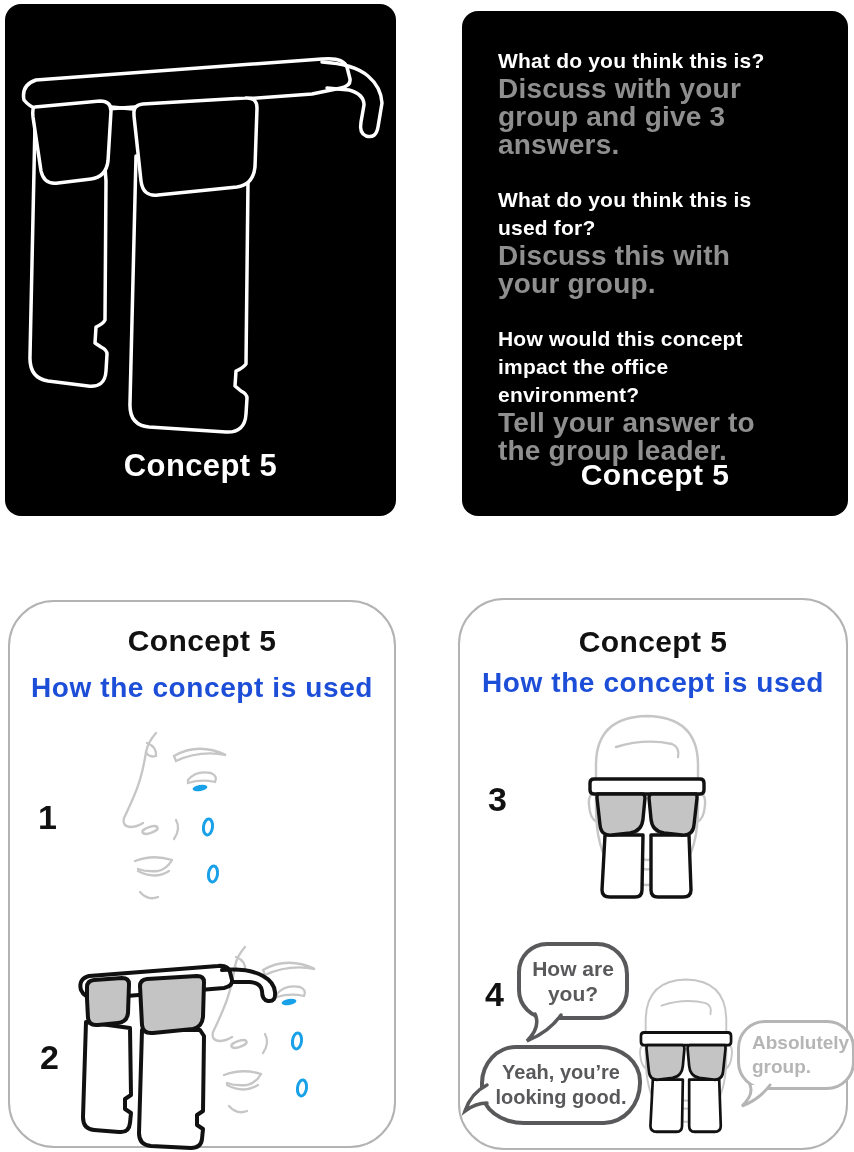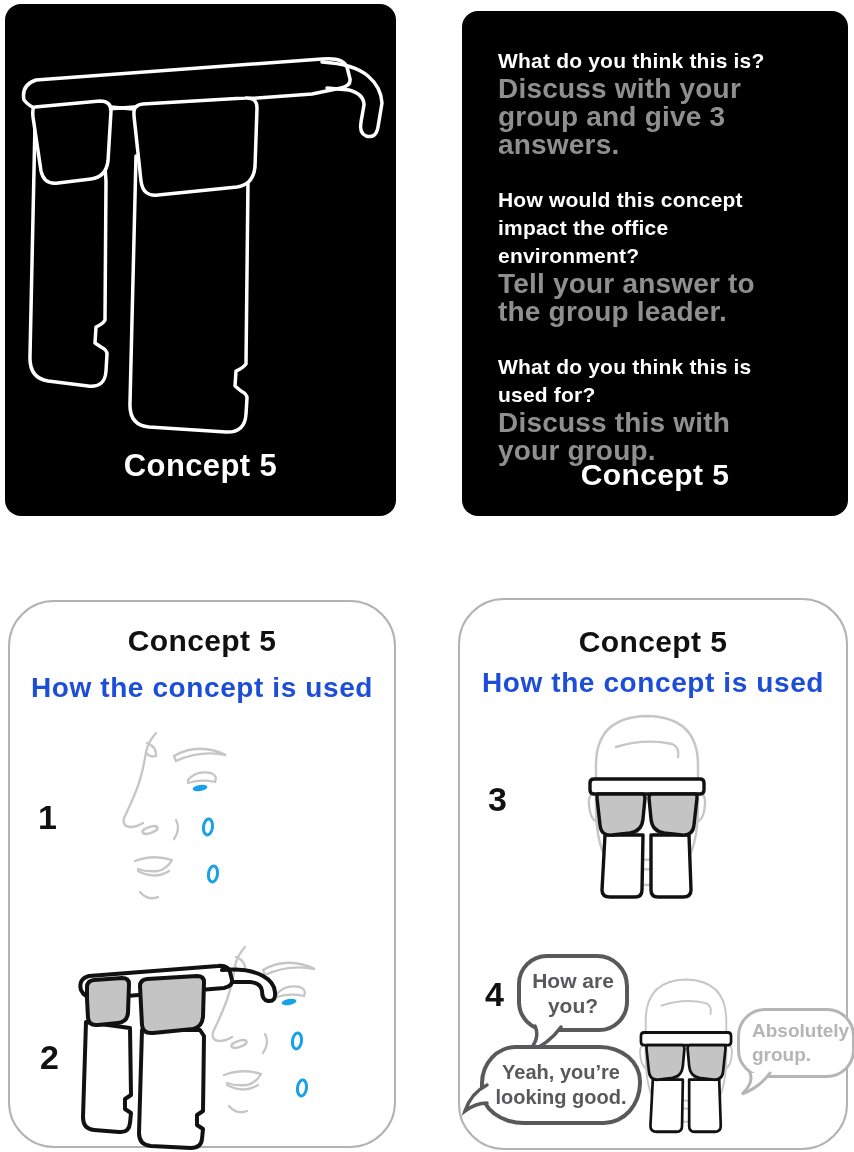--- a/index.html
+++ b/index.html
@@ -47,25 +47,25 @@
   #ill-step4{left:177px;top:372px;}
   #ill-front-device{left:0;top:2px;}
 
   .bubble{
     position:absolute;box-sizing:border-box;background:#fff;
     display:flex;flex-direction:column;justify-content:center;align-items:center;
   }
   .bubble .line{white-space:nowrap;}
   .bubble.dark{border:4px solid #59595b;color:#59595b;}
   .bubble.light{border:3.5px solid #b5b5b5;color:#b5b5b5;}
-  #bubble-how{left:57px;top:354px;width:112px;height:78px;
+  #bubble-how{left:57px;top:342px;width:112px;height:78px;
     border-radius:30px 32px 30px 30px;font-size:21px;line-height:25px;}
   #bubble-yeah{left:20px;top:445px;width:162px;height:80px;
     border-radius:36px 42px 38px 44px / 38px 36px 42px 34px;font-size:20px;line-height:25px;}
-  #bubble-fine{left:277px;top:408px;width:118px;height:70px;
+  #bubble-fine{left:277px;top:420px;width:118px;height:70px;
     border-radius:28px;font-size:19px;line-height:24px;align-items:flex-start;padding-left:12px;}
   .tail{position:absolute;overflow:visible;}
 </style>
 </head>
 <body>
 
 <svg width="0" height="0" style="position:absolute" aria-hidden="true">
   <defs>
     <symbol id="face-profile" viewBox="0 0 110 180">
       <g fill="none" stroke="#c6c6c6" stroke-width="2.3" stroke-linecap="round">
@@ -124,26 +124,26 @@
   <div class="card-label">Concept 5</div>
 </section>
 
 <section class="card black" id="card-questions">
   <div class="qa-wrap">
     <div class="qa">
       <p class="q">What do you think this is?</p>
       <p class="a">Discuss with your group and give 3 answers.</p>
     </div>
     <div class="qa">
+      <p class="q">What do you think this is used for?</p>
+      <p class="a">Discuss this with your group.</p>
+    </div>
+    <div class="qa">
       <p class="q">How would this concept impact the office environment?</p>
       <p class="a">Tell your answer to the group leader.</p>
-    </div>
-    <div class="qa">
-      <p class="q">What do you think this is used for?</p>
-      <p class="a">Discuss this with your group.</p>
     </div>
   </div>
   <div class="card-label">Concept 5</div>
 </section>
 
 <section class="card white" id="card-usage-left">
   <h2 class="usage-title">Concept 5</h2>
   <h3 class="usage-subtitle">How the concept is used</h3>
 
   <div class="stepnum" id="num1">1</div>

